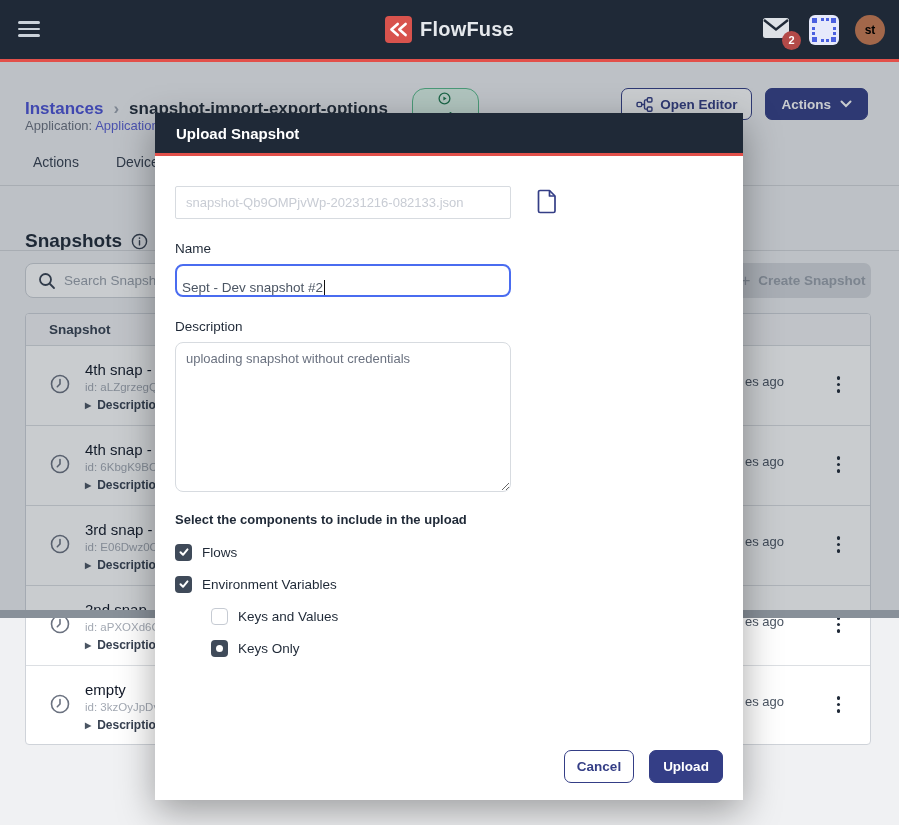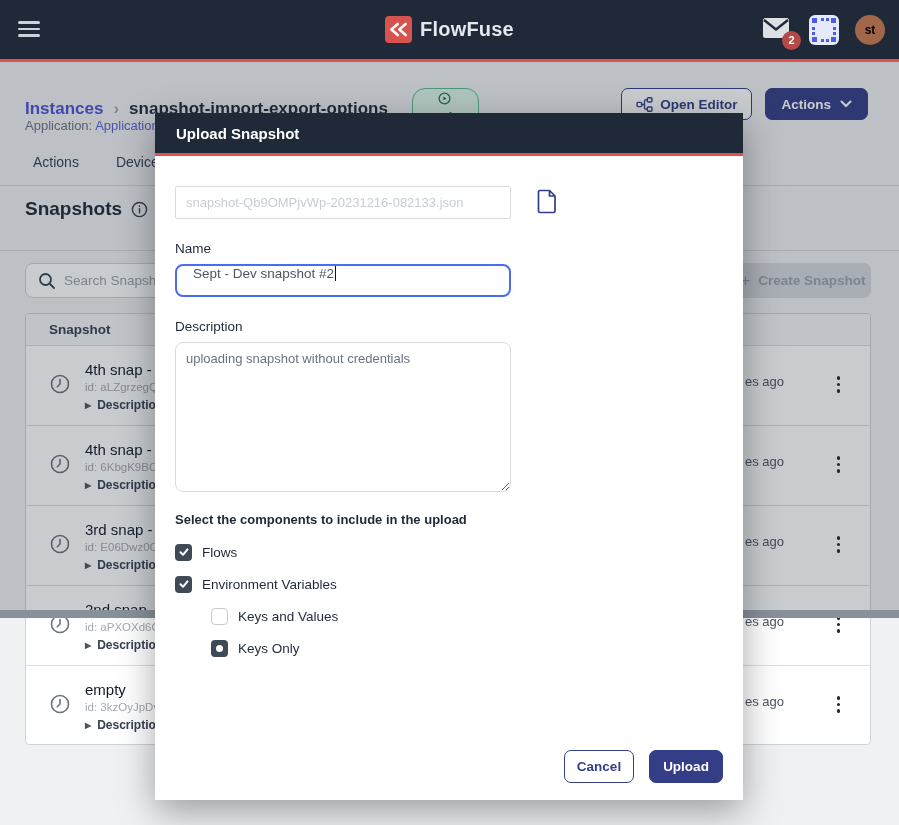--- a/index.html
+++ b/index.html
@@ -54,21 +54,21 @@
     height:32px; padding:0 15px; background:#343e86; border:1px solid #343e86; border-radius:7px;
     color:#fff; font-size:13.5px; font-weight:700; display:inline-flex; align-items:center; gap:9px; cursor:pointer;
     font-family: "Liberation Sans", sans-serif;
   }
   .app-line { position:absolute; left:25px; top:56px; font-size:13px; color:#6b7280; }
   .app-line a { color:#595fd4; text-decoration:none; cursor:pointer; }
   .tabs { position:absolute; left:33px; top:92px; display:flex; gap:37px; }
   .tab { font-size:14px; color:#374151; cursor:pointer; padding-bottom:6px; }
   .divider { position:absolute; left:0; right:0; height:1px; background:#d4d7db; }
   .d1 { top:123px; } .d2 { top:188px; }
-  .page-title-row { position:absolute; left:25px; top:136px; display:flex; align-items:center; gap:9px; }
+  .page-title-row { position:absolute; left:25px; top:168px; display:flex; align-items:center; gap:9px; }
   .page-title { font-size:19px; font-weight:600; color:#1f2937; }
 
   .toolbar-search {
     position:absolute; left:25px; top:201px; width:700px; height:35px;
     background:#fff; border:1px solid #cdd1d7; border-radius:8px;
   }
   .toolbar-search input {
     width:100%; height:100%; border:none; outline:none; background:transparent;
     padding-left:38px; font-size:13.5px; color:#374151; font-family:"Liberation Sans",sans-serif;
   }
@@ -115,21 +115,21 @@
   .file-row { display:flex; align-items:center; gap:26px; margin-bottom:22px; }
   .input-base {
     width:336px; height:33px; border:1px solid #d7dbe0; border-radius:2px;
     padding:0 10px; font-size:13px; font-family:"Liberation Sans",sans-serif; color:#ec4899; background:#fff;
   }
   .input-base::placeholder { color:#c8ccd4; }
   .input-base:disabled { background:#fff; }
   .doc-btn { background:none; border:none; cursor:pointer; padding:0; }
   .text-input {
     width:336px; height:33px; border:2px solid #4a6cf0; border-radius:8px;
-    padding:0 16px; font-size:13.5px; color:#4b5563; display:flex; align-items:flex-start;
+    padding:0 5px; font-size:13.5px; color:#4b5563; display:flex; align-items:flex-end;
     margin-bottom:22px; cursor:text;
   }
   .caret { display:inline-block; width:1px; height:15px; background:#111; margin-left:1px; }
   .desc-area {
     width:336px; height:150px; border:1px solid #d7dbe0; border-radius:8px;
     padding:8px 10px; font-size:13px; font-family:"Liberation Sans",sans-serif; color:#6b7280;
     resize:both; outline:none; margin-bottom:20px;
   }
   .components-label { font-size:13px; font-weight:700; color:#1f2937; margin-bottom:16px; }
   .opt { display:flex; align-items:center; height:18px; margin-bottom:14px; cursor:pointer; }

